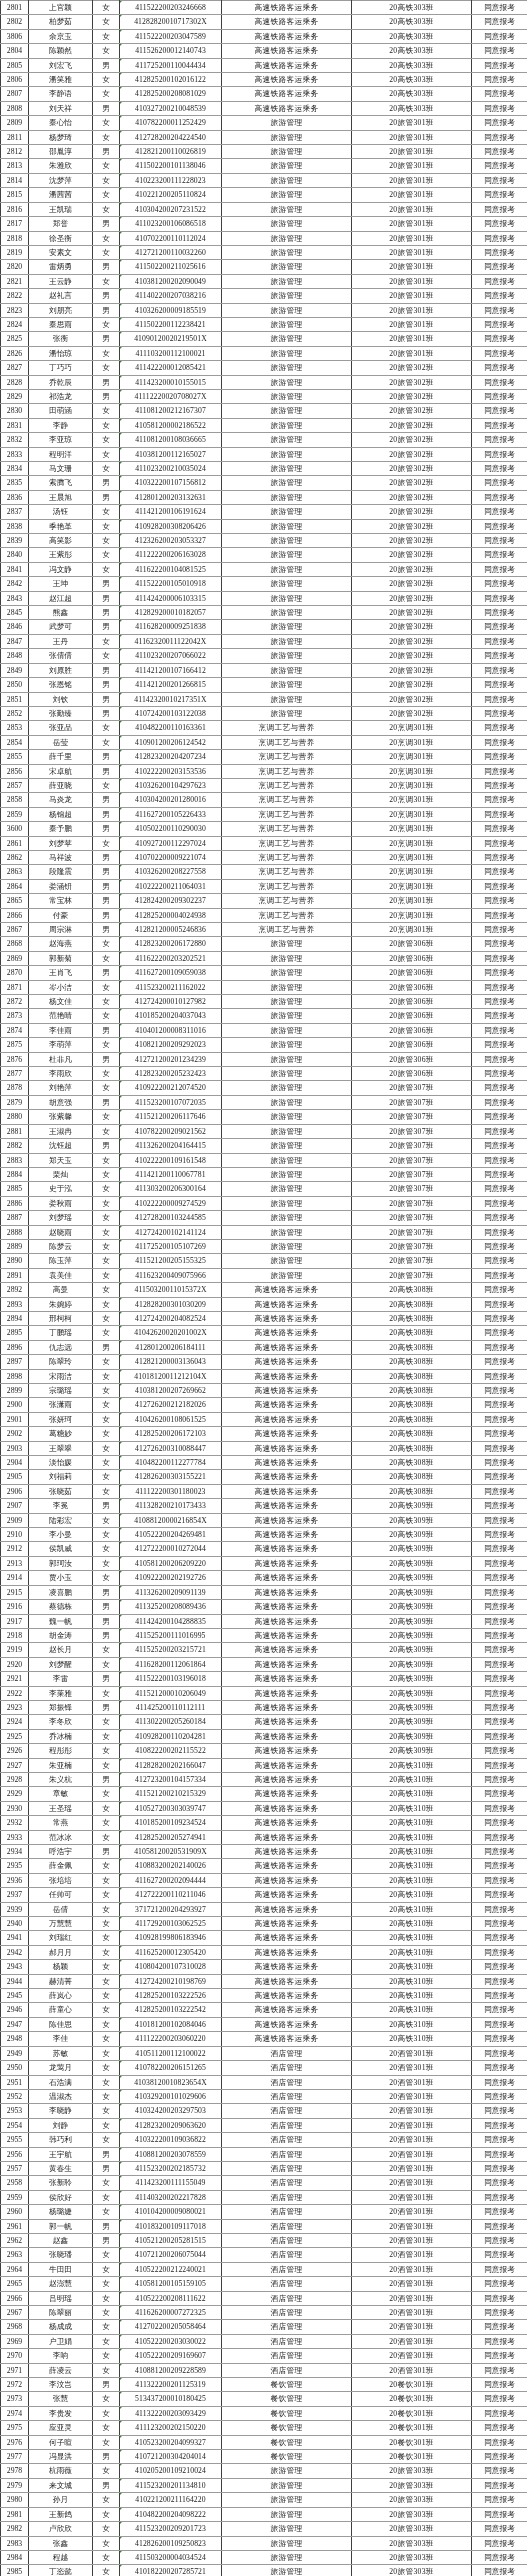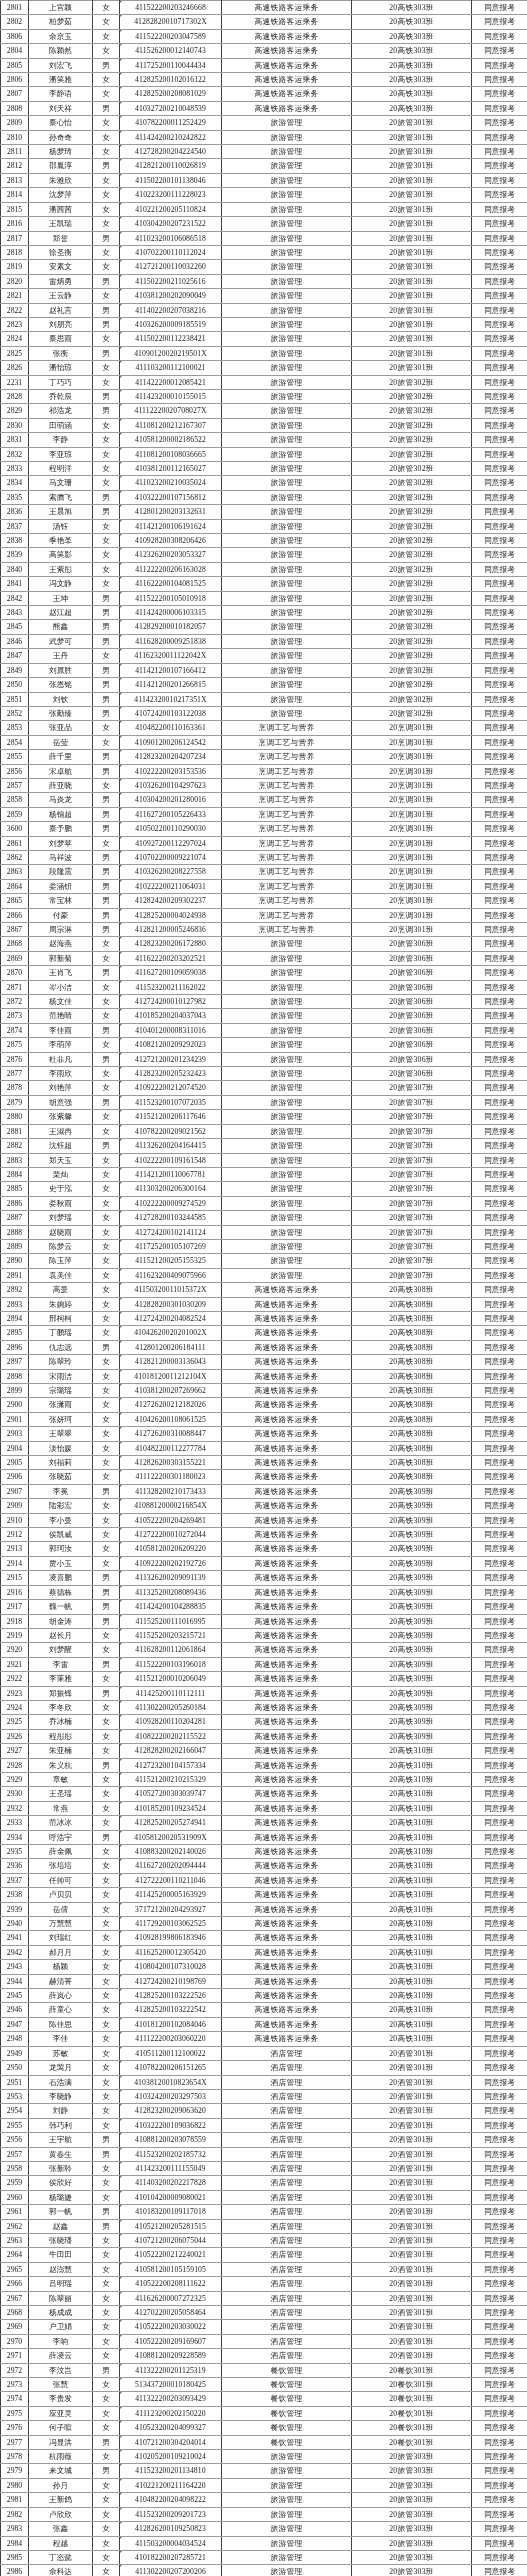--- a/index.html
+++ b/index.html
@@ -134,29 +134,20 @@
       <tr>
         <td class="c0">2809</td>
         <td class="c1">秦心怡</td>
         <td class="c2">女</td>
         <td class="c3">410782200011252429</td>
         <td class="c4">旅游管理</td>
         <td class="c5">20旅管301班</td>
         <td class="c6">同意报考</td>
       </tr>
       <tr>
-        <td class="c0">2810</td>
-        <td class="c1">孙奇奇</td>
-        <td class="c2">女</td>
-        <td class="c3">411424200210242822</td>
-        <td class="c4">旅游管理</td>
-        <td class="c5">20旅管301班</td>
-        <td class="c6">同意报考</td>
-      </tr>
-      <tr>
         <td class="c0">2811</td>
         <td class="c1">杨梦琦</td>
         <td class="c2">女</td>
         <td class="c3">412728200204224540</td>
         <td class="c4">旅游管理</td>
         <td class="c5">20旅管301班</td>
         <td class="c6">同意报考</td>
       </tr>
       <tr>
         <td class="c0">2812</td>
@@ -287,21 +278,21 @@
       <tr>
         <td class="c0">2826</td>
         <td class="c1">潘怡琼</td>
         <td class="c2">女</td>
         <td class="c3">411103200112100021</td>
         <td class="c4">旅游管理</td>
         <td class="c5">20旅管301班</td>
         <td class="c6">同意报考</td>
       </tr>
       <tr>
-        <td class="c0">2231</td>
+        <td class="c0">2827</td>
         <td class="c1">丁巧巧</td>
         <td class="c2">女</td>
         <td class="c3">411422200012085421</td>
         <td class="c4">旅游管理</td>
         <td class="c5">20旅管302班</td>
         <td class="c6">同意报考</td>
       </tr>
       <tr>
         <td class="c0">2828</td>
         <td class="c1">乔乾辰</td>
@@ -462,20 +453,29 @@
         <td class="c3">411628200009251838</td>
         <td class="c4">旅游管理</td>
         <td class="c5">20旅管302班</td>
         <td class="c6">同意报考</td>
       </tr>
       <tr>
         <td class="c0">2847</td>
         <td class="c1">王丹</td>
         <td class="c2">女</td>
         <td class="c3">41162320011122042X</td>
+        <td class="c4">旅游管理</td>
+        <td class="c5">20旅管302班</td>
+        <td class="c6">同意报考</td>
+      </tr>
+      <tr>
+        <td class="c0">2848</td>
+        <td class="c1">张倩倩</td>
+        <td class="c2">女</td>
+        <td class="c3">411023200207066022</td>
         <td class="c4">旅游管理</td>
         <td class="c5">20旅管302班</td>
         <td class="c6">同意报考</td>
       </tr>
       <tr>
         <td class="c0">2849</td>
         <td class="c1">刘原胜</td>
         <td class="c2">男</td>
         <td class="c3">411421200107166412</td>
         <td class="c4">旅游管理</td>
@@ -944,20 +944,29 @@
       <tr>
         <td class="c0">2901</td>
         <td class="c1">张妍珂</td>
         <td class="c2">女</td>
         <td class="c3">410426200108061525</td>
         <td class="c4">高速铁路客运乘务</td>
         <td class="c5">20高铁308班</td>
         <td class="c6">同意报考</td>
       </tr>
       <tr>
+        <td class="c0">2902</td>
+        <td class="c1">葛糖妙</td>
+        <td class="c2">女</td>
+        <td class="c3">412825200206172103</td>
+        <td class="c4">高速铁路客运乘务</td>
+        <td class="c5">20高铁308班</td>
+        <td class="c6">同意报考</td>
+      </tr>
+      <tr>
         <td class="c0">2903</td>
         <td class="c1">王翠翠</td>
         <td class="c2">女</td>
         <td class="c3">412726200310088447</td>
         <td class="c4">高速铁路客运乘务</td>
         <td class="c5">20高铁308班</td>
         <td class="c6">同意报考</td>
       </tr>
       <tr>
         <td class="c0">2904</td>
@@ -1232,29 +1241,20 @@
       <tr>
         <td class="c0">2937</td>
         <td class="c1">任帅可</td>
         <td class="c2">女</td>
         <td class="c3">412722200110211046</td>
         <td class="c4">高速铁路客运乘务</td>
         <td class="c5">20高铁310班</td>
         <td class="c6">同意报考</td>
       </tr>
       <tr>
-        <td class="c0">2938</td>
-        <td class="c1">卢贝贝</td>
-        <td class="c2">女</td>
-        <td class="c3">411425200005163929</td>
-        <td class="c4">高速铁路客运乘务</td>
-        <td class="c5">20高铁310班</td>
-        <td class="c6">同意报考</td>
-      </tr>
-      <tr>
         <td class="c0">2939</td>
         <td class="c1">岳倩</td>
         <td class="c2">女</td>
         <td class="c3">371721200204293927</td>
         <td class="c4">高速铁路客运乘务</td>
         <td class="c5">20高铁310班</td>
         <td class="c6">同意报考</td>
       </tr>
       <tr>
         <td class="c0">2940</td>
@@ -1353,20 +1353,29 @@
         <td class="c3">410782200206151265</td>
         <td class="c4">酒店管理</td>
         <td class="c5">20酒管301班</td>
         <td class="c6">同意报考</td>
       </tr>
       <tr>
         <td class="c0">2951</td>
         <td class="c1">石浩满</td>
         <td class="c2">女</td>
         <td class="c3">41038120010823654X</td>
+        <td class="c4">酒店管理</td>
+        <td class="c5">20酒管301班</td>
+        <td class="c6">同意报考</td>
+      </tr>
+      <tr>
+        <td class="c0">2952</td>
+        <td class="c1">温淑杰</td>
+        <td class="c2">女</td>
+        <td class="c3">410329200101029606</td>
         <td class="c4">酒店管理</td>
         <td class="c5">20酒管301班</td>
         <td class="c6">同意报考</td>
       </tr>
       <tr>
         <td class="c0">2953</td>
         <td class="c1">李晓静</td>
         <td class="c2">女</td>
         <td class="c3">410324200203297503</td>
         <td class="c4">酒店管理</td>

